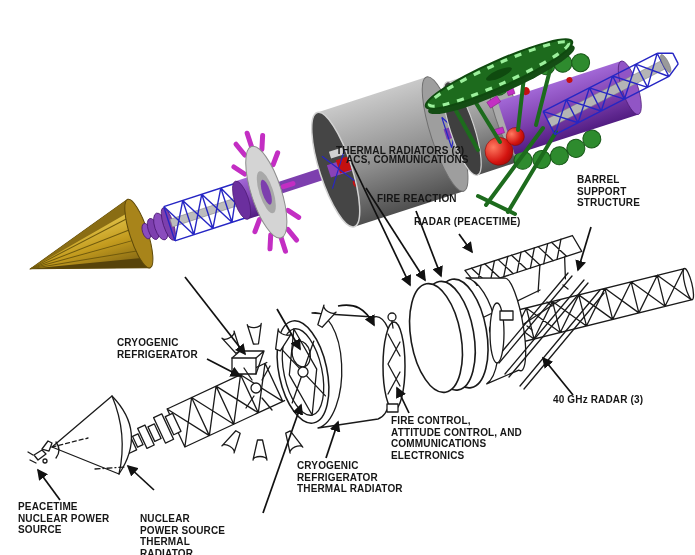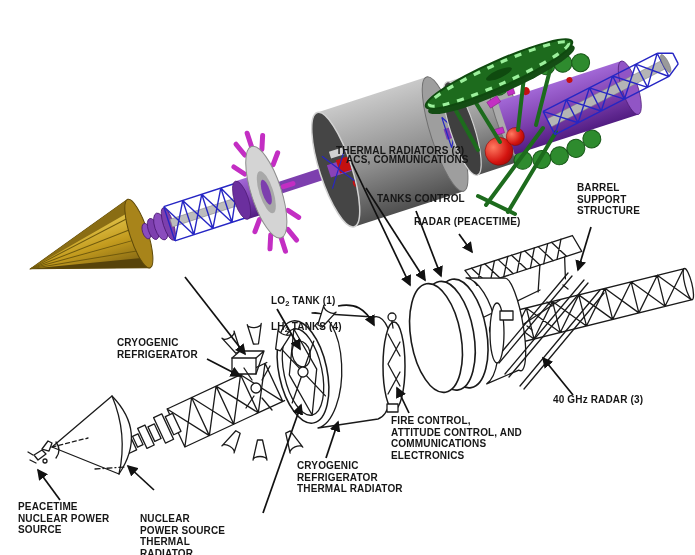--- a/index.html
+++ b/index.html
@@ -308,29 +308,25 @@
     <path d="M154,490 L128,466" marker-end="url(#arr)"></path>
     <path d="M409,413 L397,388" marker-end="url(#arr)"></path>
     <path d="M326,458 L338,422" marker-end="url(#arr)"></path>
     <path d="M263,513 L301,405" marker-end="url(#arr)"></path>
     <path d="M573,395 L543,358" marker-end="url(#arr)"></path>
   </g>
 </svg>
 
   <div class="lbl" style="left:336px;top:145px">THERMAL RADIATORS (3)</div>
   <div class="lbl" style="left:346px;top:154px">ACS, COMMUNICATIONS</div>
-  <div class="lbl" style="left:377px;top:193px">TANKS CONTROL</div>
+  <div class="lbl" style="left:377px;top:193px">FIRE REACTION</div>
   <div class="lbl" style="left:414px;top:216px">RADAR (PEACETIME)</div>
-  <div class="lbl" style="left:577px;top:182px">BARREL
+  <div class="lbl" style="left:577px;top:174px">BARREL
 SUPPORT
 STRUCTURE</div>
-  <div class="lbl" style="left:271px;top:283px">
-    <span><span>LO</span><sub>2</sub><span> TANK (1)</span></span><br>
-    <span><span>LH</span><sub>2</sub><span> TANKS (4)</span></span>
-  </div>
   <div class="lbl" style="left:117px;top:337px">CRYOGENIC
 REFRIGERATOR</div>
   <div class="lbl" style="left:18px;top:501px">PEACETIME
 NUCLEAR POWER
 SOURCE</div>
   <div class="lbl" style="left:140px;top:513px">NUCLEAR
 POWER SOURCE
 THERMAL
 RADIATOR</div>
   <div class="lbl" style="left:391px;top:415px">FIRE CONTROL,

